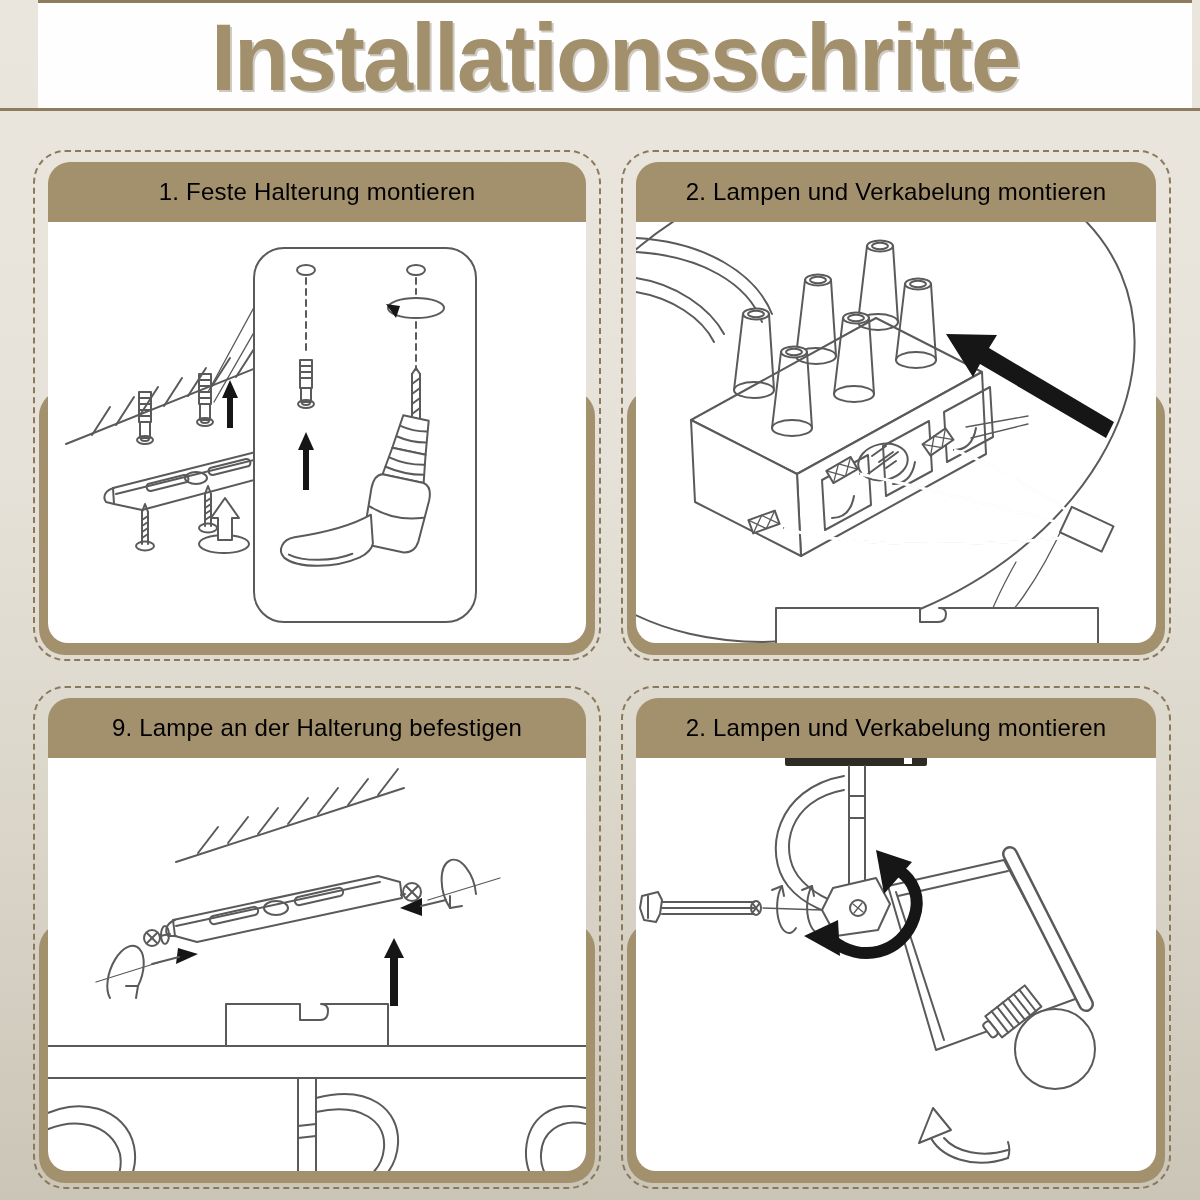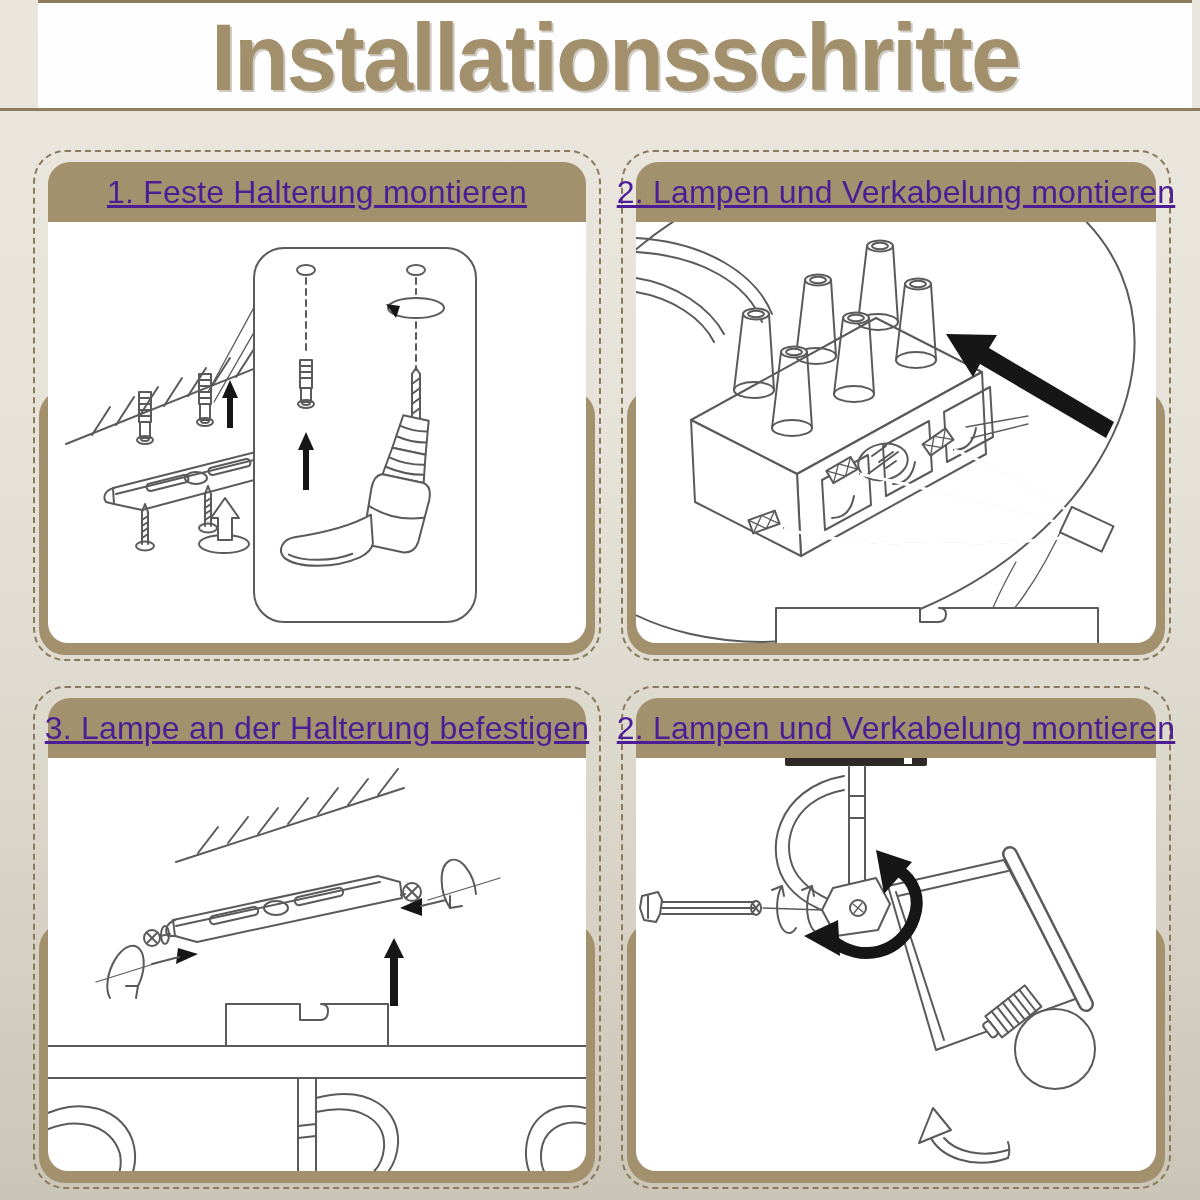--- a/index.html
+++ b/index.html
@@ -20,21 +20,21 @@
   .panel{position:absolute;border:2px dashed #8a795c;border-radius:32px;}
   .p1{left:33px;top:150px;width:564px;height:507px;}
   .p2{left:621px;top:150px;width:546px;height:507px;}
   .p3{left:33px;top:686px;width:564px;height:499px;}
   .p4{left:621px;top:686px;width:546px;height:499px;}
   .frame{position:absolute;left:4px;right:4px;bottom:4px;top:47%;background:#a3916e;border-radius:26px;}
   .band{
     position:absolute;top:10px;left:13px;right:13px;height:60px;background:#a3916e;
     border-radius:22px 22px 0 0;display:flex;align-items:center;justify-content:center;
   }
-  .band span{color:#4c1d95;font-size:32px;letter-spacing:0.2px;white-space:nowrap;text-decoration:underline;}
+  .band span{color:#000000;font-size:24px;letter-spacing:0.2px;white-space:nowrap;}
   .content{position:absolute;top:70px;left:13px;right:13px;bottom:16px;background:#ffffff;
     border-radius:0 0 20px 20px;overflow:hidden;}
   .content svg{display:block;width:100%;height:100%;}
   svg *{vector-effect:none;}
   .ln{stroke:#5a5a5a;stroke-width:2;fill:none;stroke-linecap:round;stroke-linejoin:round;}
   .lnw{stroke:#5a5a5a;stroke-width:2;fill:#ffffff;stroke-linejoin:round;}
   .thin{stroke-width:1.3;}
   .dashln{stroke-dasharray:6 5;}
   .solid{fill:#161616;stroke:none;}
   .dark{fill:#2e2a24;stroke:none;}
@@ -304,21 +304,21 @@
           </g>
       </g>
       <polygon class="solid" points="310,112 361,113 353,126 478,200 470,216 344,142 337,155"></polygon>
     </svg>
   </div>
 </div>
 
 <div class="panel p3">
   <div class="frame"></div>
   <div class="band">
-    <span>3. Lampe an der Halterung befestigen</span>
+    <span>9. Lampe an der Halterung befestigen</span>
   </div>
   <div class="content">
     <svg viewBox="0 0 538 413" preserveAspectRatio="none">
       <g class="ln">
         <line x1="128" y1="104" x2="356" y2="30"></line>
         <line x1="150" y1="95" x2="170" y2="69"></line>
           <line x1="180" y1="85" x2="200" y2="59"></line>
         <line x1="210" y1="76" x2="230" y2="50"></line>
           <line x1="240" y1="66" x2="260" y2="40"></line>
         <line x1="270" y1="56" x2="290" y2="30"></line>

